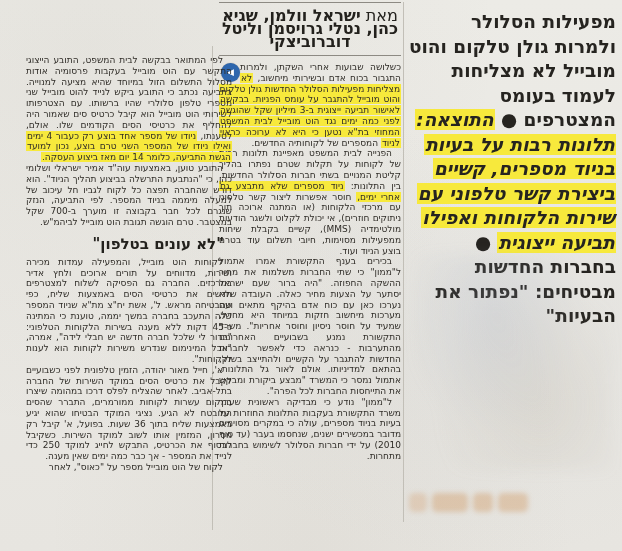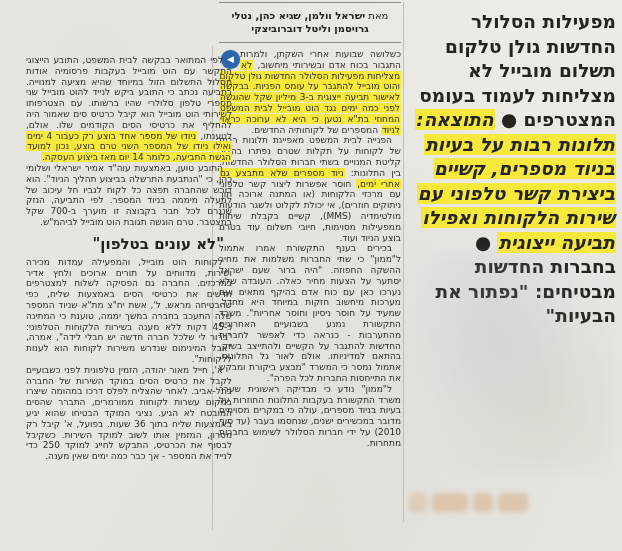--- a/index.html
+++ b/index.html
@@ -28,21 +28,21 @@
       radial-gradient(ellipse at 40% 25%, rgba(160,170,190,0.20), transparent 55%),
       radial-gradient(ellipse at 65% 70%, rgba(170,160,140,0.16), transparent 60%);
     filter:blur(7px);}
   .ghost-text{position:absolute;left:404px;top:492px;width:140px;height:26px;filter:blur(2.5px);text-align:left;}
   .gb{display:inline-block;height:19px;border-radius:5px;background:rgba(203,128,58,0.30);margin-left:5px;vertical-align:middle;}
   .gb1{width:30px}.gb2{width:20px}.gb3{width:36px}.gb4{width:18px;background:rgba(203,128,58,0.22)}
 
   
   .col-mid{position:absolute;left:219px;top:2px;width:182px;}
   .byline{border-top:1px solid #8d8a83;border-bottom:1px solid #8d8a83;
-    padding:6px 2px 7px;text-align:center;font-size:10px;line-height:13px;color:#23211d;}
+    padding:6px 2px 7px;text-align:center;font-size:16px;line-height:13px;color:#23211d;}
   .byline b{font-weight:bold;}
 
   .body{font-size:9px;line-height:10.8px;text-align:justify;color:#2e2b26;}
   .body p{margin:0;text-indent:9px;}
   .body p.noindent{text-indent:0;}
   .hl{background:#f7e93c;padding:0 1px;box-decoration-break:clone;text-align:right;-webkit-box-decoration-break:clone;}
   .col-mid .body{margin-top:6px;}
 
   .start-icon{float:left;width:19px;height:19px;border-radius:50%;
     background:#2e66ad;color:#fff;font-size:9px;line-height:19px;text-align:center;
@@ -51,21 +51,21 @@
   
   .col-left{position:absolute;left:2px;top:55px;width:206px;margin-left:24px;}
   .subhead{margin:7px 2px 4px 0;font-size:15px;font-weight:bold;color:#23211d;text-align:right;text-indent:6px;}
 </style>
 </head>
 <body>
 
 <div class="page">
 
   <div class="col-head headline">
-      <p><span>מפעילות הסלולר החדשות גולן טלקום תשלום מובייל לא מצליחות לעמוד בעומס המצטרפים ● </span><span class="hl">התוצאה: תלונות רבות על בעיות בניוד מספרים, קשיים ביצירת קשר טלפוני עם שירות הלקוחות ואפילו תביעה ייצוגית</span><span> ● בחברות החדשות מבטיחים: "נפתור את הבעיות"</span></p>
+      <p><span>מפעילות הסלולר ולמרות גולן טלקום והוט מובייל לא מצליחות לעמוד בעומס המצטרפים ● </span><span class="hl">התוצאה: תלונות רבות על בעיות בניוד מספרים, קשיים ביצירת קשר טלפוני עם שירות הלקוחות ואפילו תביעה ייצוגית</span><span> ● בחברות החדשות מבטיחים: "נפתור את הבעיות"</span></p>
     </div>
 
   <div class="ghost-photo"></div>
   <div class="ghost-text">
     <span class="gb gb1"></span><span class="gb gb2"></span><span class="gb gb3"></span><span class="gb gb4"></span>
   </div>
 
   <div class="vrule vrule-b"></div>
 
   <div class="col-mid">
@@ -84,16 +84,17 @@
 
   <div class="col-left">
     <div class="body">
         <p><span>לפי המתואר בבקשה לבית המשפט, התובע הייצוגי התקשר עם הוט מובייל בעקבות פרסומיה אודות מסלול התשלום הזול במיוחד שהיא מציעה למנוייה. בתביעה נכתב כי התובע ביקש לנייד להוט מובייל שני מספרי טלפון סלולרי שהיו ברשותו. עם הצטרפותו לשירותי הוט מובייל הוא קיבל כרטיס סים שאמור היה להחליף את כרטיסי הסים הקודמים שלו. אולם, לטענתו, </span><span class="hl">ניודו של מספר אחד בוצע רק כעבור 4 ימים ואילו ניודו של המספר השני טרם בוצע, נכון למועד הגשת התביעה, כלומר 14 יום מאז ביצוע העסקה.</span></p>
         <p><span>התובע טוען, באמצעות עוה"ד אמיר ישראלי ושלומי כהן, כי "הנתבעת התרשלה בביצוע תהליך הניוד". הוא דורש שהחברה תפצה כל לקוח לגביו חל עיכוב של למעלה מיממה בניוד המספר. לפי התביעה, הנזק שנגרם לכל חבר בקבוצה זו מוערך ב-700 שקל במצטבר. טרם הוגשה תגובת הוט מובייל לביהמ"ש.</span></p>
       </div>
     <h2 class="subhead">"לא עונים בטלפון"</h2>
     <div class="body">
         <p><span>לקוחות הוט מובייל, והמפעילה עמדות מכירה ושירות, מדווחים על תורים ארוכים ולחץ אדיר במרכזים. החברה גם הפסיקה לשלוח למצטרפים חדשים את כרטיסי הסים באמצעות שליח, כפי שהבטיחה מראש. ל', אשת יח"צ מת"א שניוד המספר שלה התעכב בחברה במשך יממה, טוענת כי המתינה כ-45 דקות ללא מענה בשירות הלקוחות הטלפוני: "ברור לי שלכל חברה חדשה יש חבלי לידה", אמרה, "אבל המינימום שנדרש משירות לקוחות הוא לענות ללקוחות".</span></p>
         <p><span>א', חייל מאור יהודה, הזמין טלפונית לפני כשבועיים לקבל את כרטיס הסים במוקד השירות של החברה בתל-אביב. לאחר שהצליח לפלס דרכו במהומה שיצרו במקום עשרות לקוחות ממורמרים, התברר שהסים המובטח לא הגיע. נציגי המוקד הבטיחו שהוא יגיע באמצעות שליח בתוך 36 שעות. בפועל, א' קיבל רק מסרון, המזמין אותו לשוב למוקד השירות. כשקיבל לבסוף את הכרטיס, התבקש לחייג למוקד 250 כדי לנייד את המספר - אך כבר כמה ימים שאין מענה.</span></p>
+        <p><span>לקוח של הוט מובייל מספר על "כאוס", לאחר</span></p>
       </div>
   </div>
 
 </div>
 
 </body></html>

